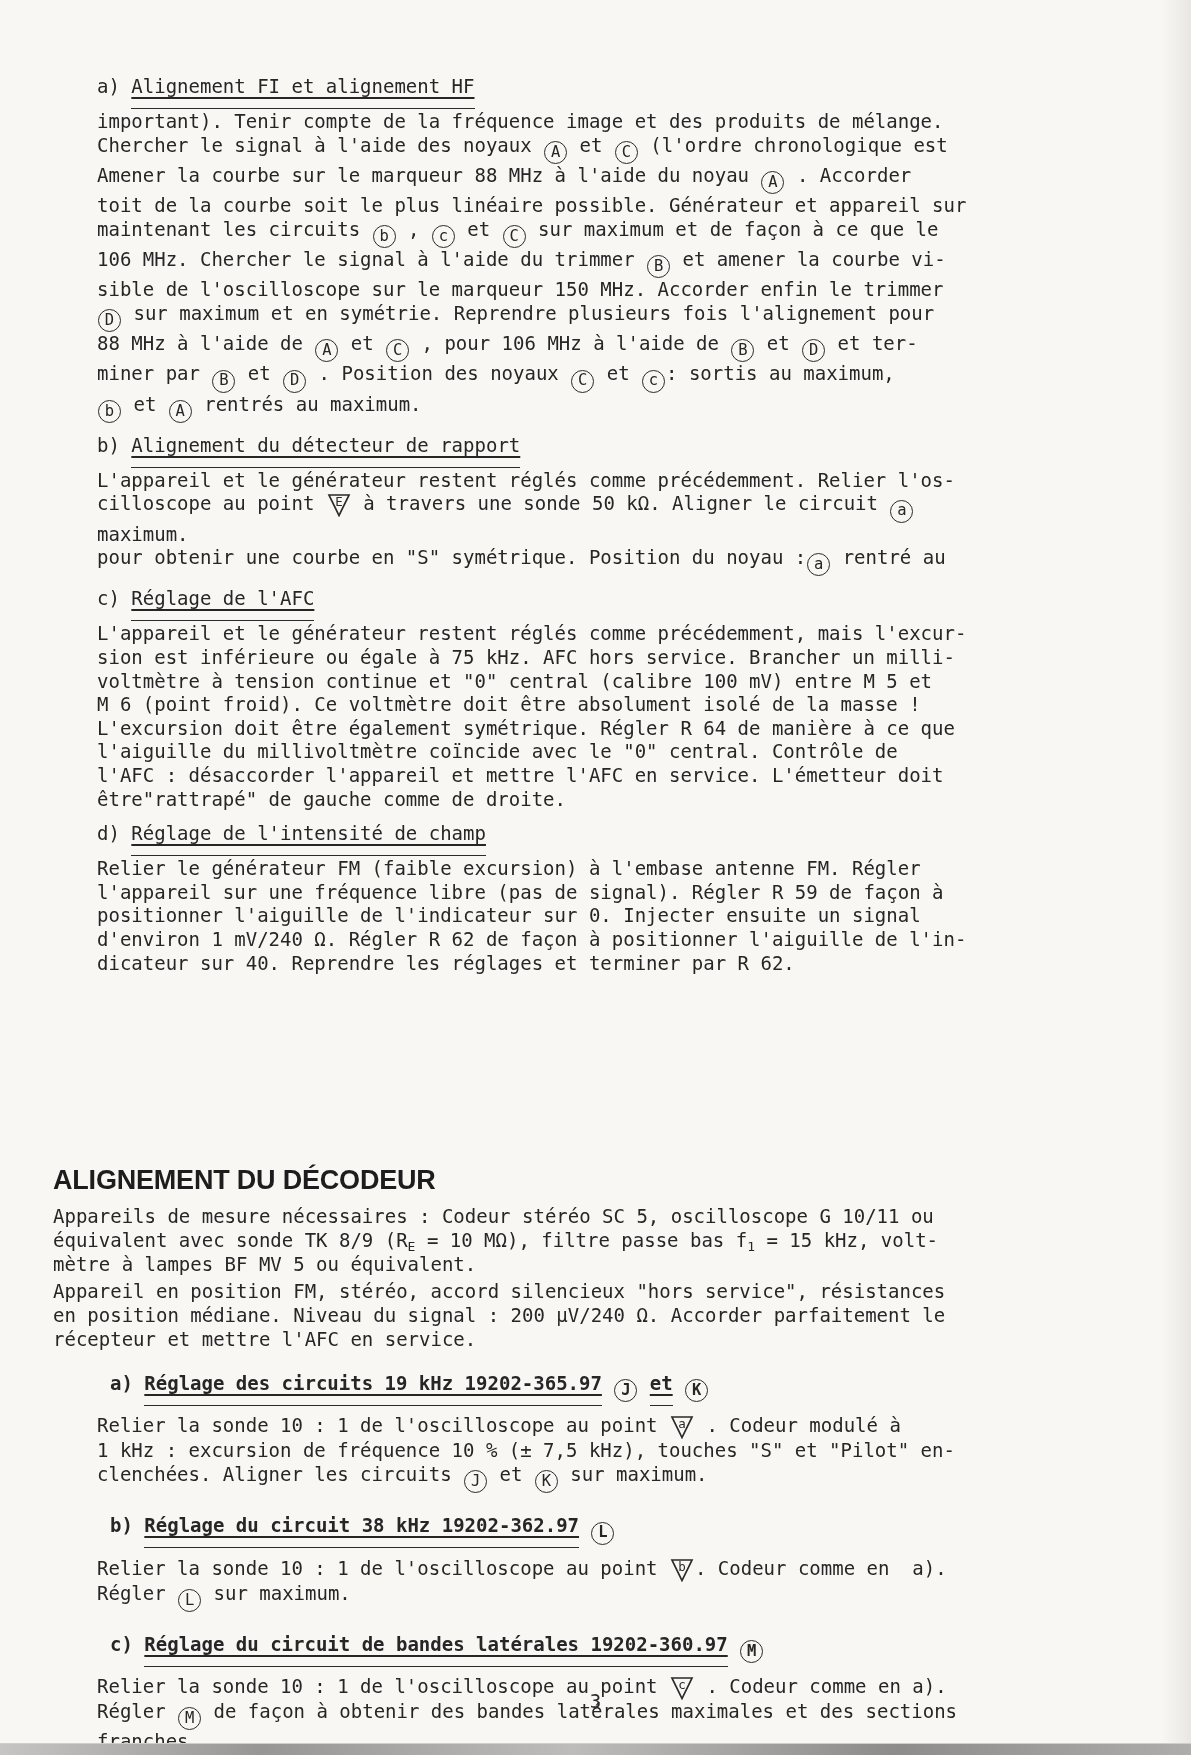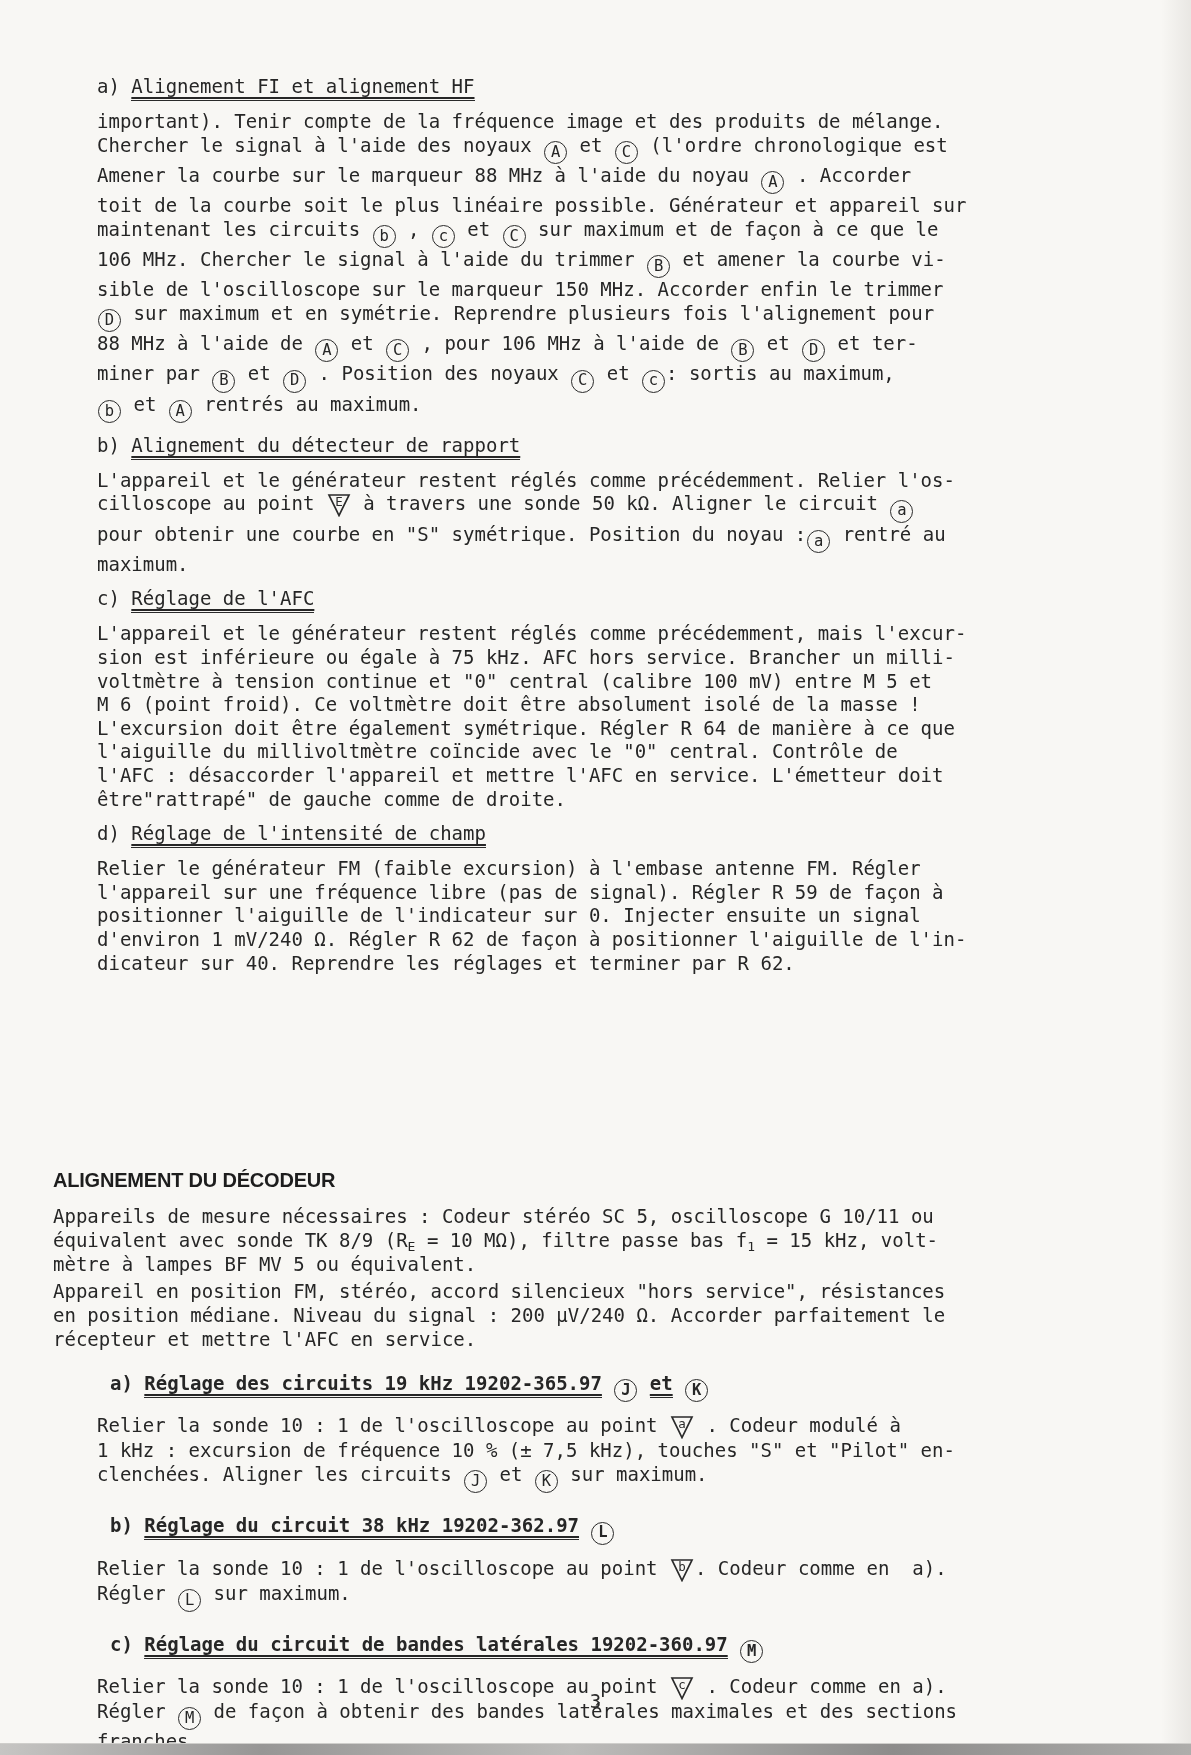--- a/index.html
+++ b/index.html
@@ -18,31 +18,31 @@
   .m2 { padding-left:110px; }
   .para { font-size:19px; line-height:23.6px; margin:0 0 4px 0; }
   .line { white-space:pre; }
   .h2 {
     font-size:19px; line-height:24px;
     margin:10px 0 12px 0;
   }
   .h2.sub { margin:20px 0 12px 0;font-weight:bold; }
   .h1 {
     font-family:"Liberation Sans",sans-serif;
-    font-weight:700; font-size:20px; line-height:26px;
+    font-weight:700; font-size:27px; line-height:26px;
     letter-spacing:-0.2px; color:#1d1d1d;
     margin:0 0 12px 0;
   }
   .gap { margin-top:192px; }
   .u {
     text-decoration:underline;
     text-decoration-thickness:1.5px;
     text-underline-offset:4px;
     border-bottom:1.6px solid #2a2a2a;
-    padding-bottom:3px;
+    padding-bottom:11px;
   }
   .circ {
     display:inline-flex; align-items:center; justify-content:center;
     box-sizing:border-box;
     width:23px; height:23px;
     border:1.7px solid #2a2a2a; border-radius:50%;
     font-size:15.5px; line-height:1;
     vertical-align:-5px; margin:0 1px;
   }
   .tri { vertical-align:-7px; margin:0 1px; }
@@ -82,22 +82,22 @@
         <div class="line">miner par <span class="circ">B</span> et <span class="circ">D</span> . Position des noyaux <span class="circ">C</span> et <span class="circ">c</span>: sortis au maximum,</div>
         <div class="line"><span class="circ">b</span> et <span class="circ">A</span> rentrés au maximum.</div>
       </div>
       <div class="m1 h2">b) <span class="u">Alignement du détecteur de rapport</span></div>
       <div class="m1 para">
         <div class="line">L'appareil et le générateur restent réglés comme précédemment. Relier l'os-</div>
         <div class="line">cilloscope au point <svg width="24" height="24" viewBox="0 0 24 24" class="tri">
             <path d="M2 2 L22 2 L12 22.5 Z" fill="none" stroke="#2a2a2a" stroke-width="1.7"></path>
             <text x="12" y="13" text-anchor="middle" font-size="12.5" fill="#2a2a2a">E</text>
           </svg> à travers une sonde 50 kΩ. Aligner le circuit <span class="circ">a</span></div>
+        <div class="line">maximum.</div>
         <div class="line">pour obtenir une courbe en "S" symétrique. Position du noyau :<span class="circ">a</span> rentré au</div>
-        <div class="line">maximum.</div>
       </div>
       <div class="m1 h2">c) <span class="u">Réglage de l'AFC</span></div>
       <div class="m1 para">
         <div class="line">L'appareil et le générateur restent réglés comme précédemment, mais l'excur-</div>
         <div class="line">sion est inférieure ou égale à 75 kHz. AFC hors service. Brancher un milli-</div>
         <div class="line">voltmètre à tension continue et "0" central (calibre 100 mV) entre M 5 et</div>
         <div class="line">M 6 (point froid). Ce voltmètre doit être absolument isolé de la masse !</div>
         <div class="line">L'excursion doit être également symétrique. Régler R 64 de manière à ce que</div>
         <div class="line">l'aiguille du millivoltmètre coïncide avec le "0" central. Contrôle de</div>
         <div class="line">l'AFC : désaccorder l'appareil et mettre l'AFC en service. L'émetteur doit</div>

